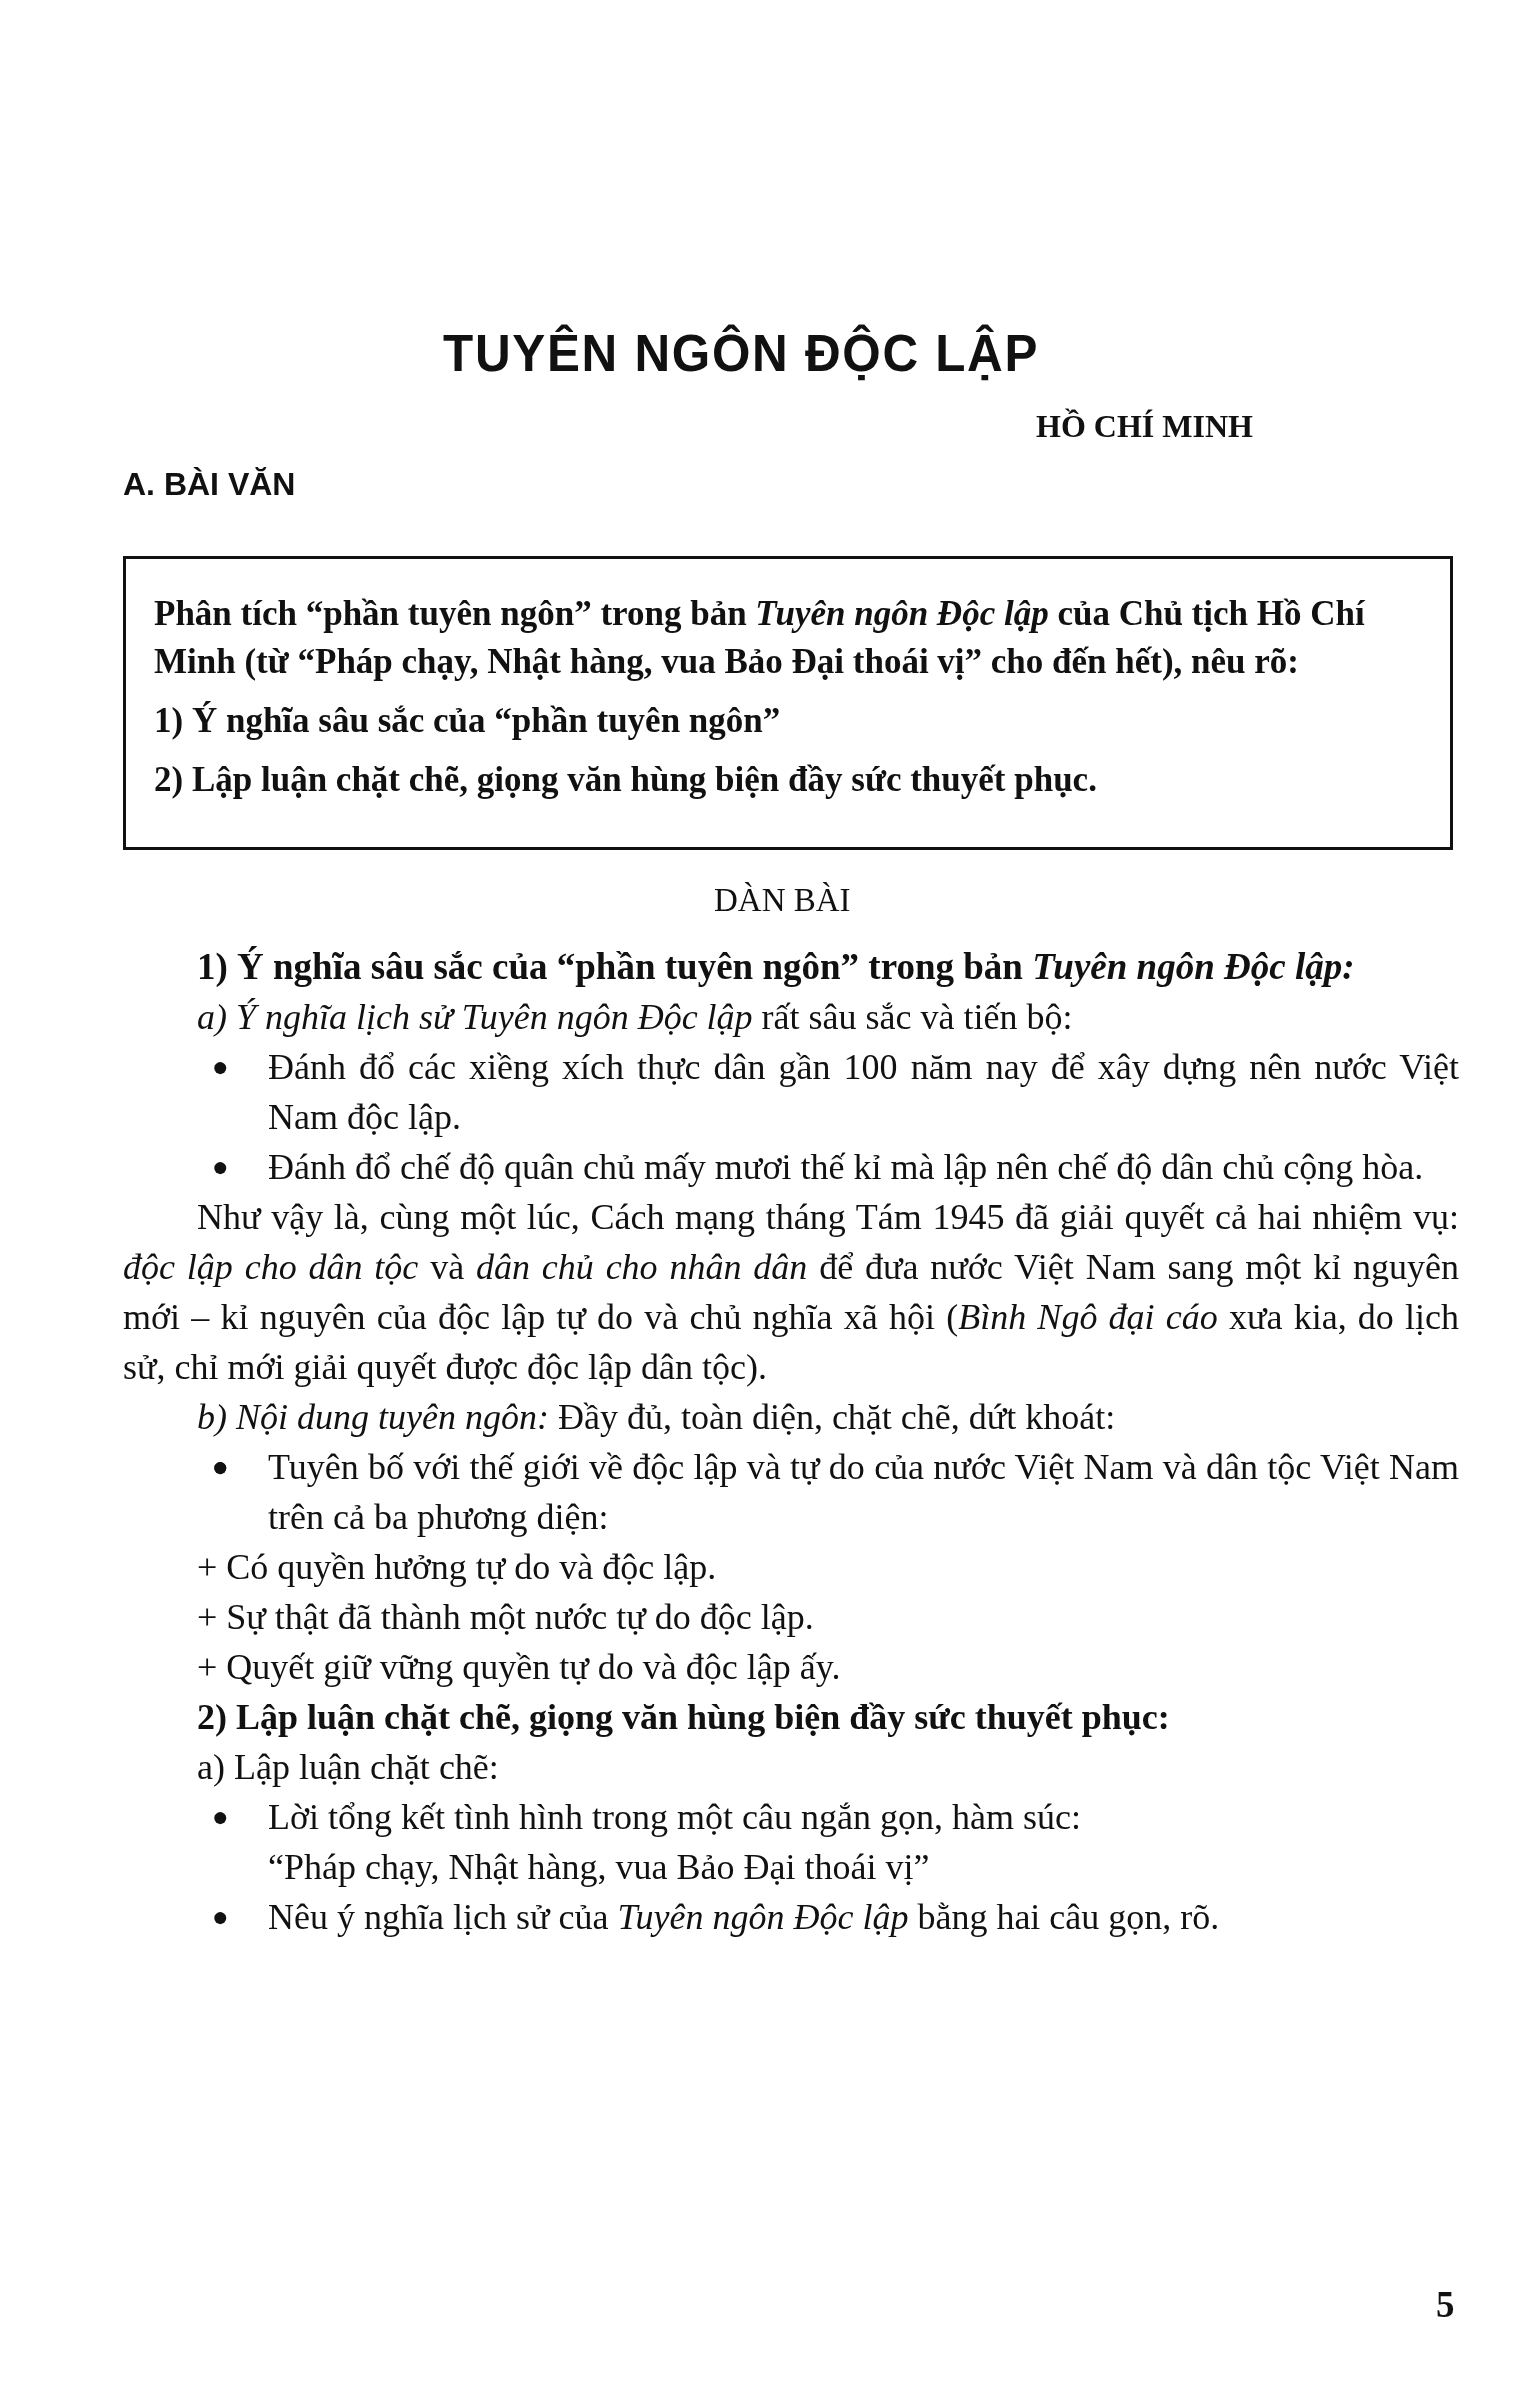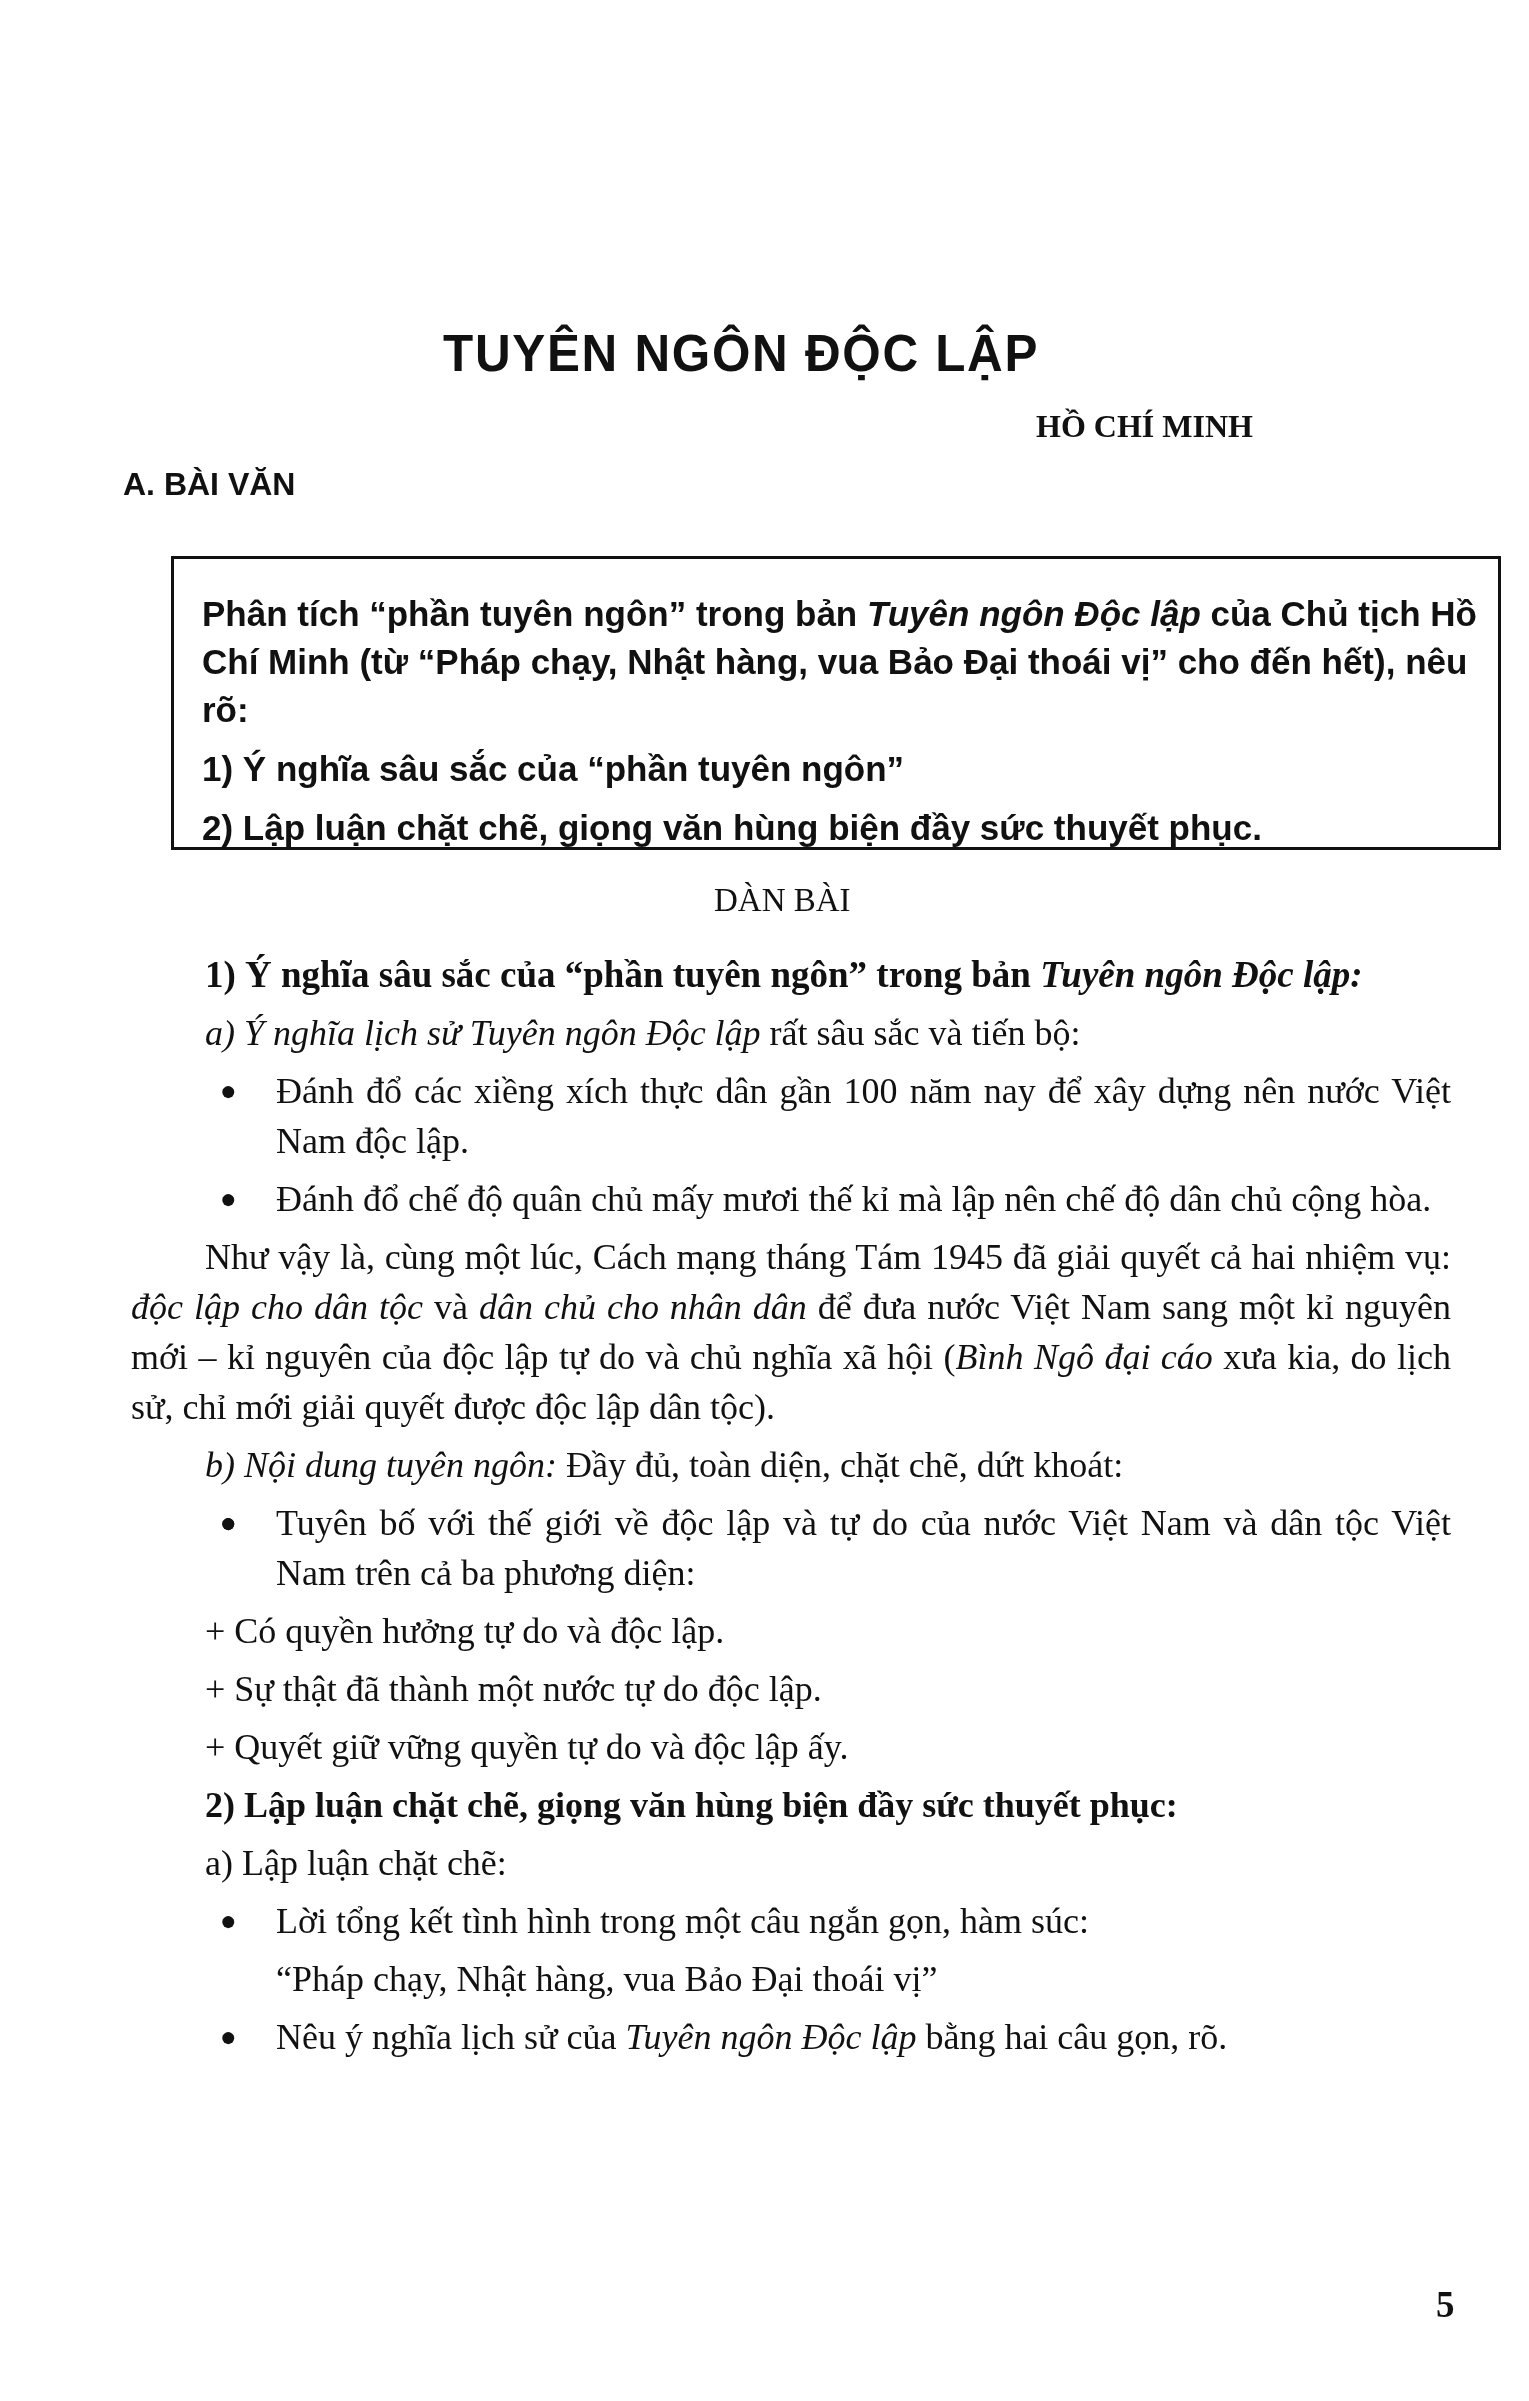--- a/index.html
+++ b/index.html
@@ -4,26 +4,26 @@
 <style>
   html, body { margin:0; padding:0; background:#ffffff; }
   body { width:1530px; height:2401px; position:relative; overflow:hidden;
          font-family:"DejaVu Serif","Liberation Serif",serif; color:#111; }
   .page { position:absolute; left:0; top:0; width:1530px; height:2401px; }
   .title { position:absolute; left:443px; top:323px; font-family:"Liberation Sans","DejaVu Sans",sans-serif;
            font-weight:bold; font-size:52px; letter-spacing:1.8px; transform:scaleX(0.95); transform-origin:left; }
   .author { position:absolute; left:1036px; top:408px; font-family:"Liberation Serif",serif; font-weight:bold; font-size:32px; }
   .section { position:absolute; left:123px; top:466px; font-family:"Liberation Sans",sans-serif; font-weight:bold; font-size:32px; }
   .box { position:absolute; left:123px; top:556px; width:1330px; height:294px; border:3.7px solid #111; box-sizing:border-box;
-         padding:31px 0 0 28px; font-family:Liberation Sans, sans-serif; font-weight:bold; font-size:35px; line-height:48px;margin-left:48px; }
+         padding:31px 0 0 28px; font-family:Liberation Serif, serif; font-weight:bold; font-size:35px; line-height:48px; }
   .box p { margin:0; }
   .box .gap { margin-top:11px; }
   .dan { position:absolute; left:714px; top:882px; font-family:"Liberation Serif",serif; font-weight:normal; font-size:33px; }
   .body { position:absolute; left:123px; top:942px; width:1336px; font-family:"Liberation Serif",serif; font-size:36px; line-height:50px; }
-  .body p { margin:8px; text-align:justify; }
+  .body p { margin:0; text-align:justify; }
   .h1 { font-weight:bold; font-size:37px; text-indent:74px; }
   .ind { padding-left:74px; }
   .bul { position:relative; padding-left:145px; margin-top:0; }
   .bul .dot { position:absolute; left:89px; top:0; font-size:28px; }
   .par { text-indent:74px; margin-top:5.5px; }
   .plus { padding-left:74px; margin-top:3.7px; }
   .h2 { font-weight:bold; padding-left:74px; margin-top:3.7px; }
   .pgnum { position:absolute; left:1436px; top:2283px; font-family:"Liberation Serif",serif; font-size:37px; font-weight:bold; }
   i { font-style:italic; }
   .sp { margin-top:5.5px; }

